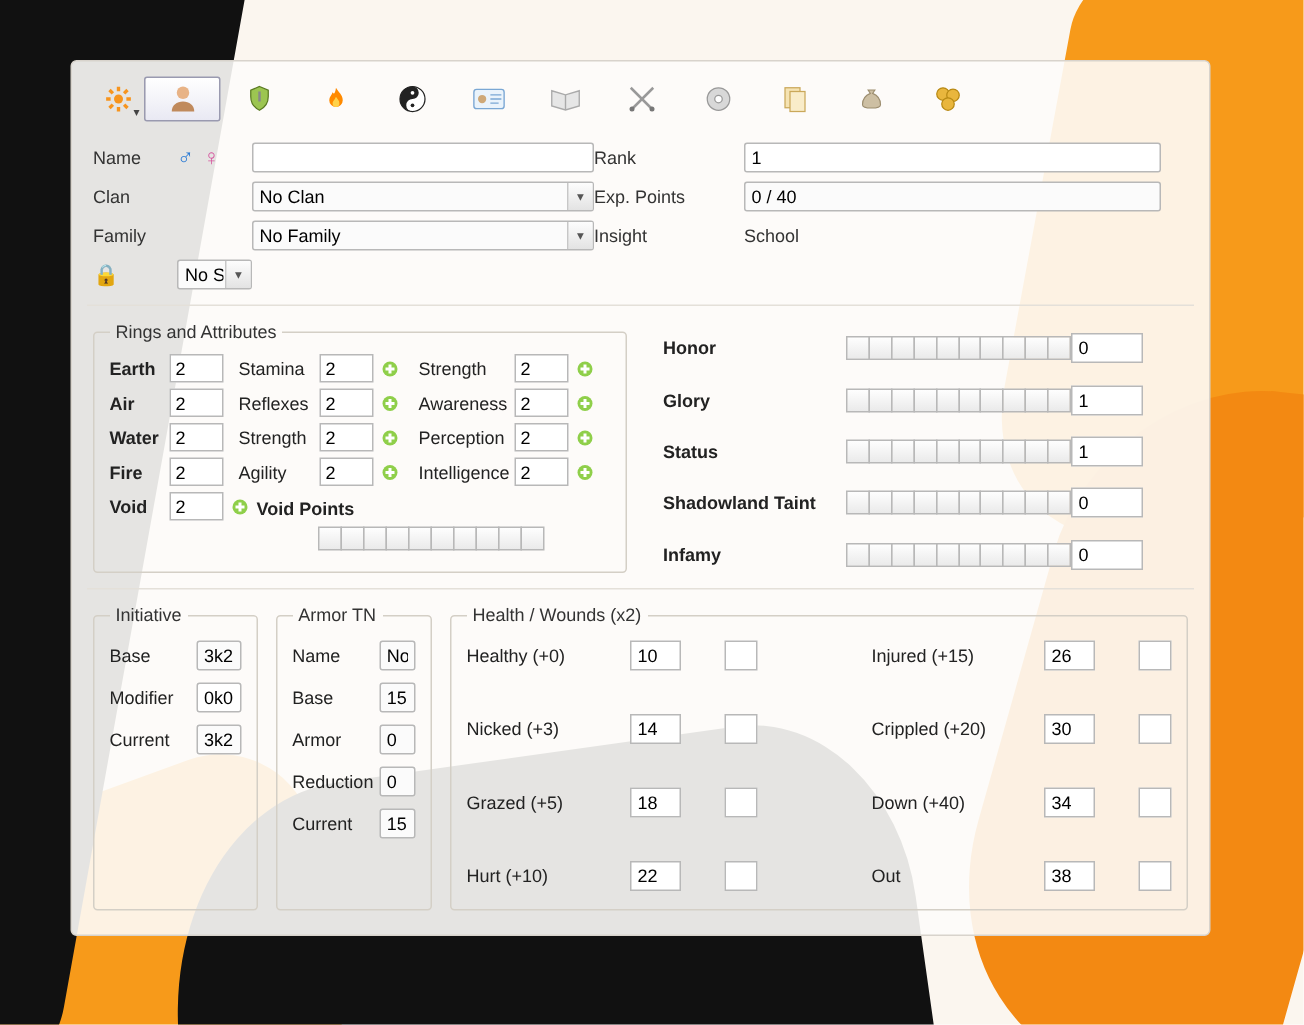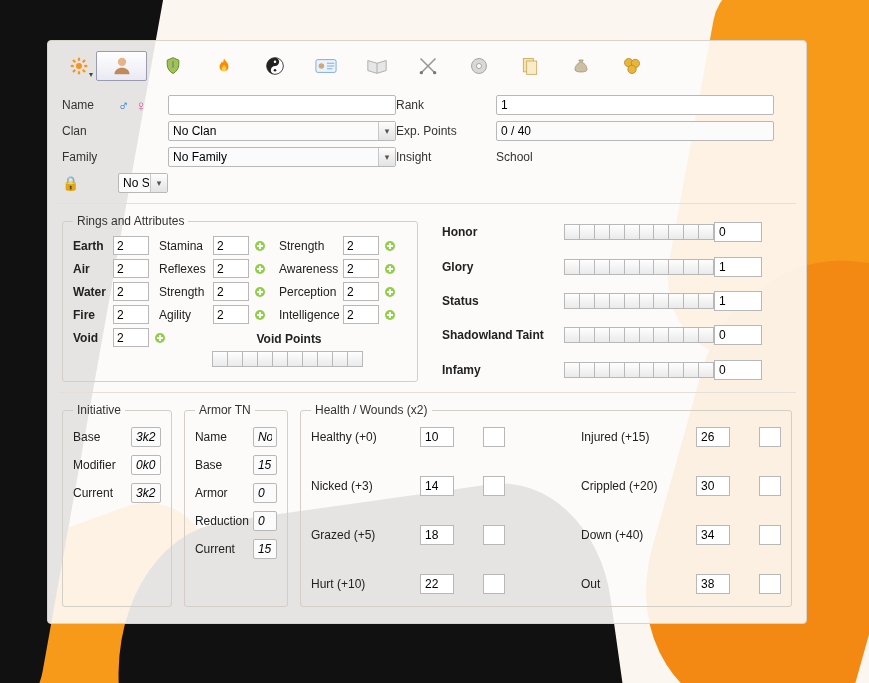--- a/index.html
+++ b/index.html
@@ -159,21 +159,21 @@
   .ring-row input.(col2-label) {}
   .ring-row .sl { width: 50px; margin-left: 6px;}
   .ring-row .tl { width: 60px; margin-left: 8px; }
   .plus {
     width: 14px; height: 14px; display:inline-flex;
     align-items:center; justify-content:center;
   }
   .plus svg { display:block; }
 
   .void-caption {
-    text-align: center;
+    text-align: left;
     font-weight: bold;
     margin-top: 2px;
   }
   .void-boxes, .track-ten {
     display: flex; gap: 0; justify-content:center;
   }
   .void-boxes .cell, .track-ten .cell {
     width: 14px; height: 14px;
     border: 1px solid #b8b8b8;
     background: linear-gradient(#fefefe,#eaeaea);
@@ -219,21 +219,21 @@
   fieldset.armor { width: 142px; }
   fieldset.health { flex: 1; }
 
   .kv {
     display: grid;
     grid-template-columns: 58px 1fr;
     row-gap: 8px;
     align-items: center;
   }
   .kv.armor-kv { grid-template-columns: 58px 1fr; }
-  .kv input { width: 100%; height: 20px; font-style: italic; }
+  .kv input { width: 100%; height: 20px; }
 
   .health-grid {
     display: grid;
     grid-template-columns: 80px 34px 22px 18px 86px 34px 22px;
     row-gap: 10px;
     column-gap: 6px;
     align-items: center;
     gap: 29px;
   }
   .health-grid input.num { width: 100%; height: 20px; }

